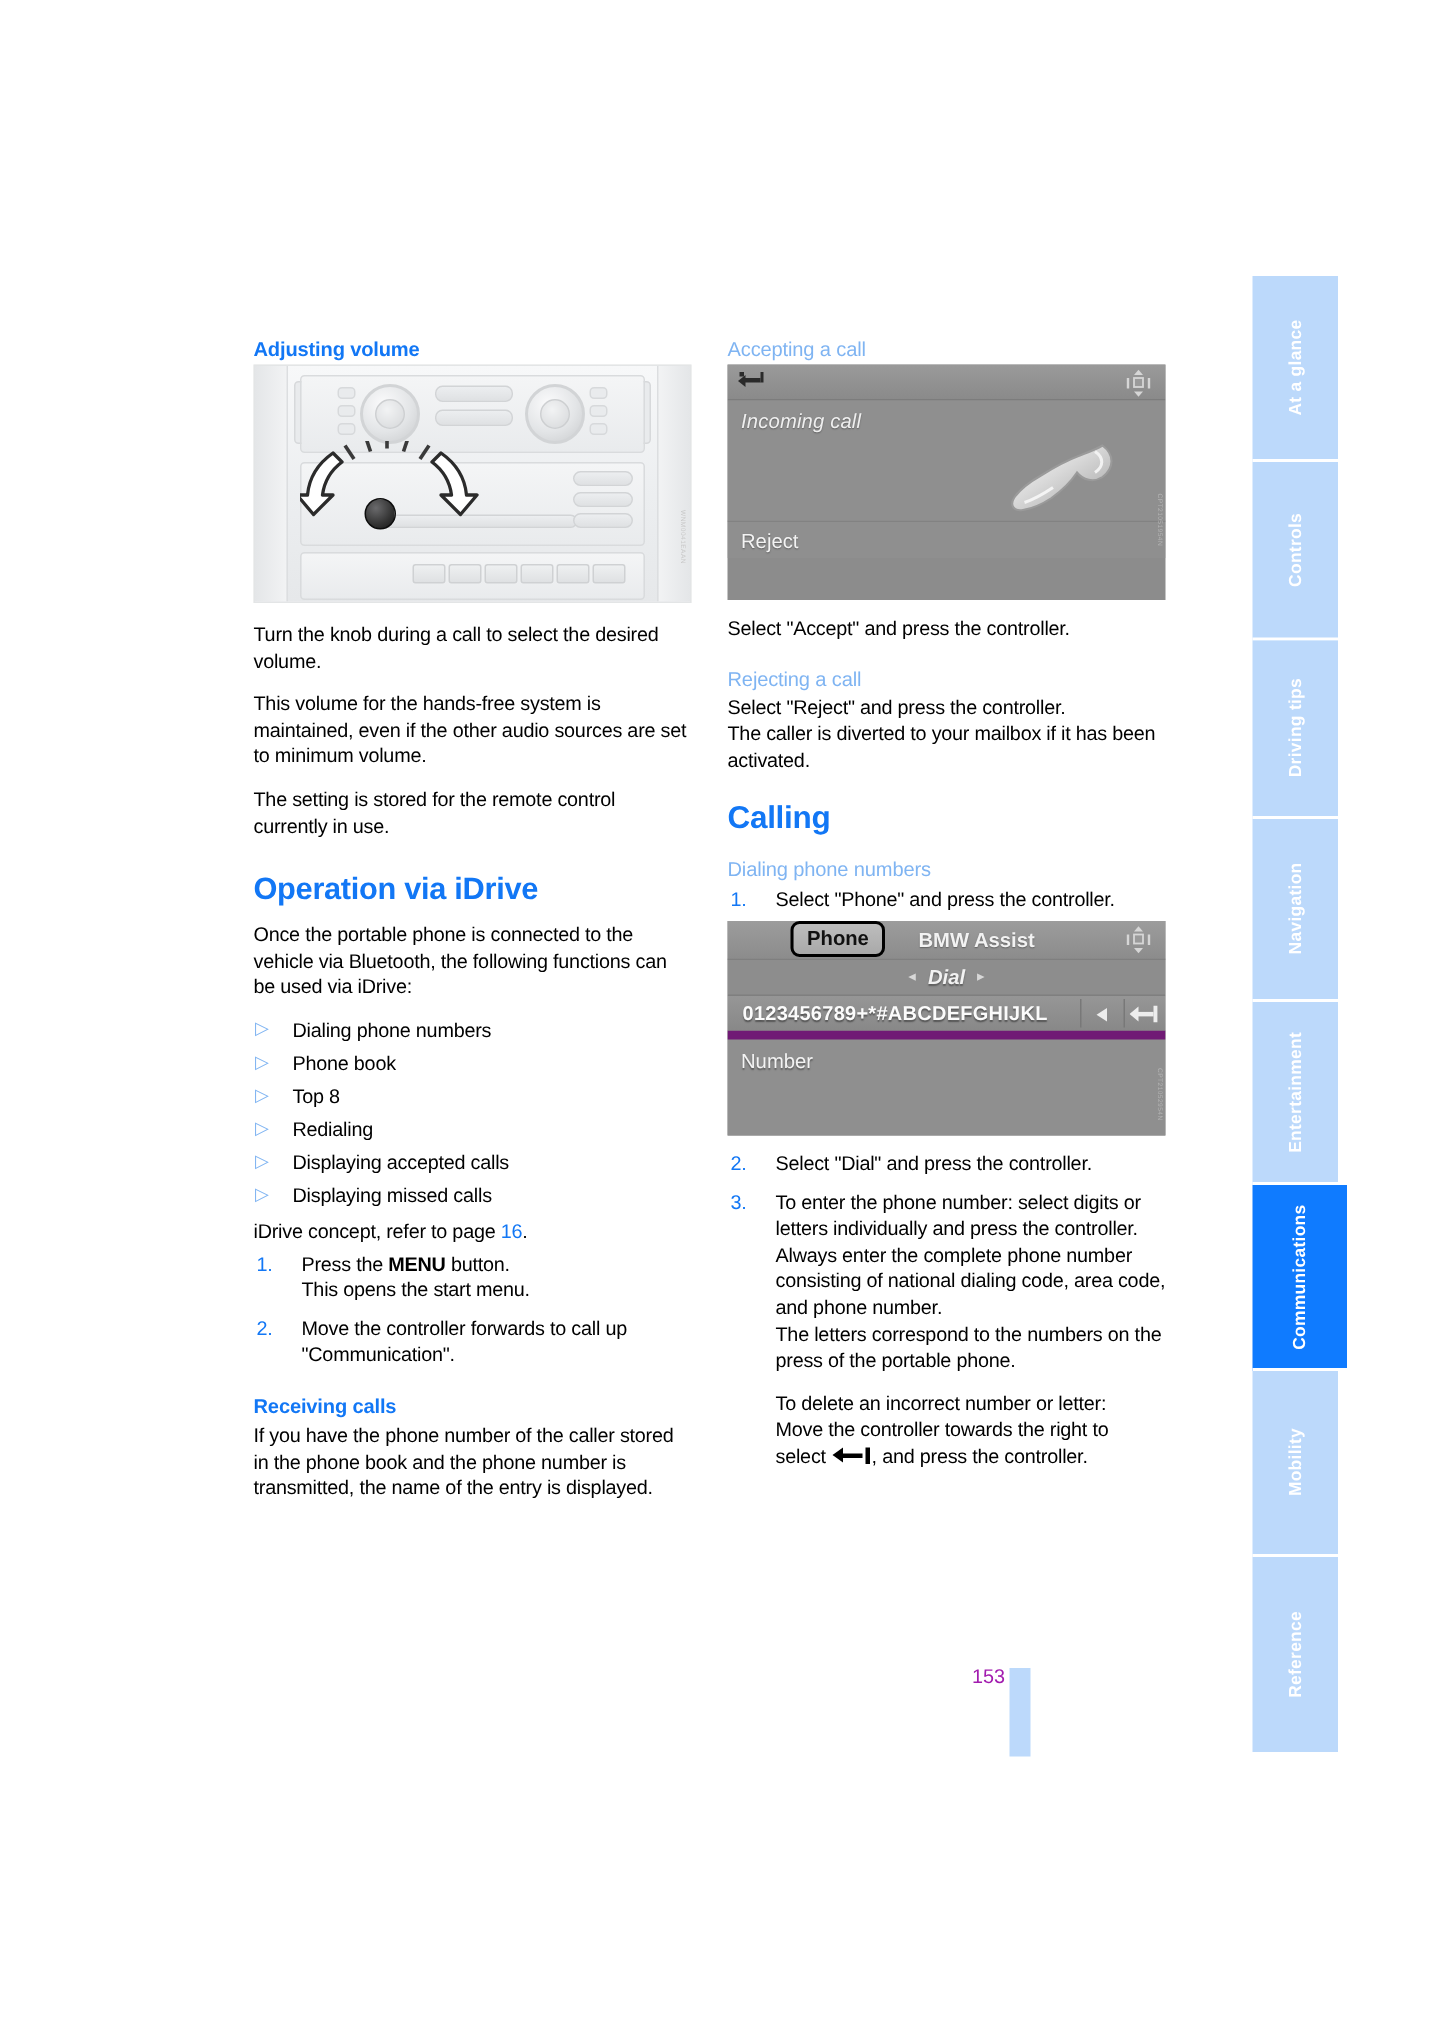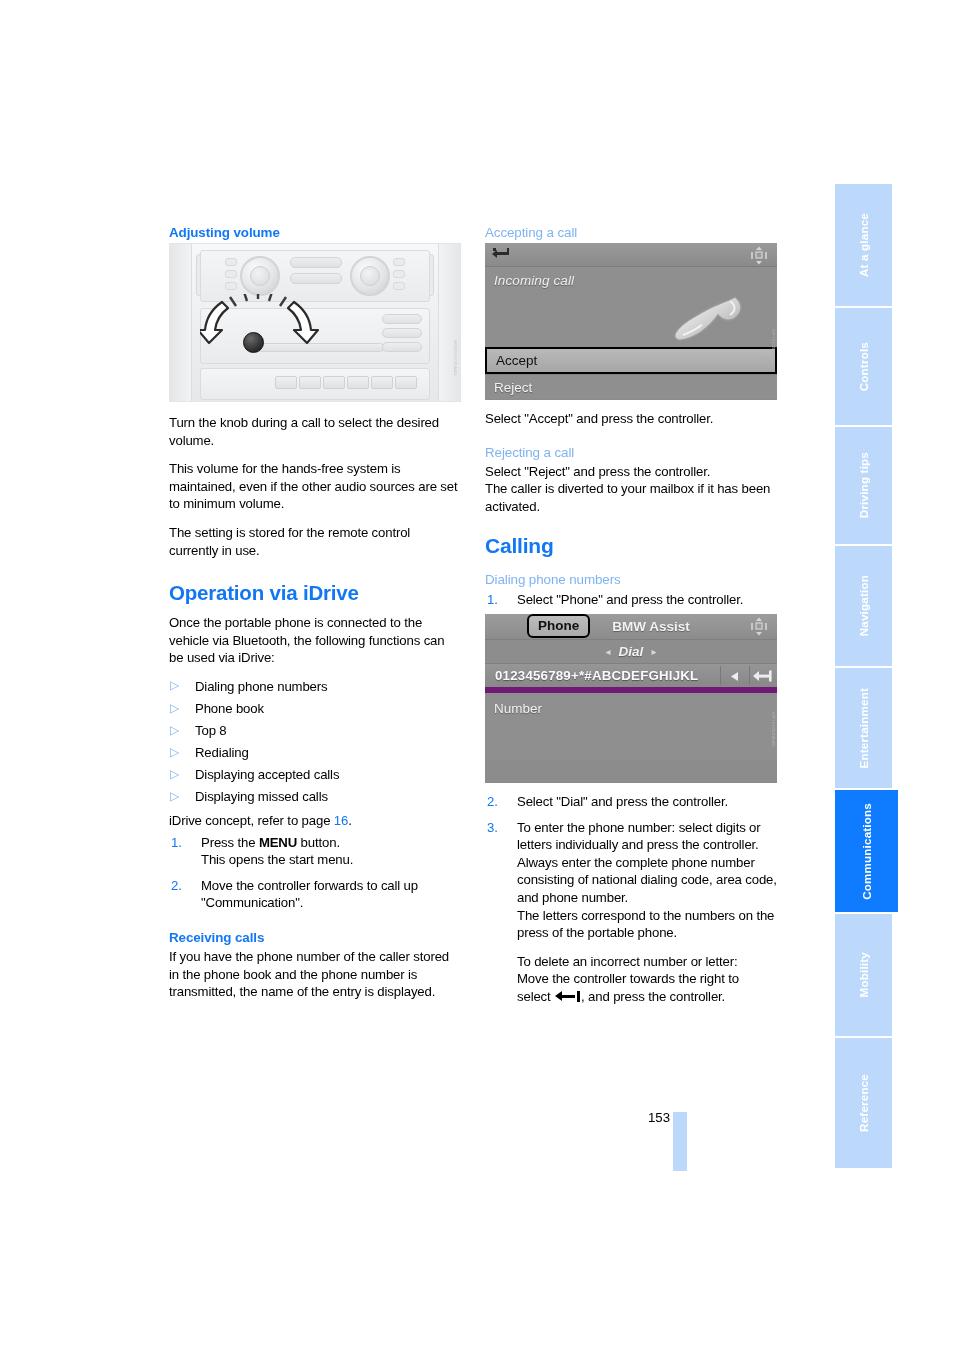--- a/index.html
+++ b/index.html
@@ -357,21 +357,21 @@
   }
 
   
   .pagenum {
     position: absolute;
     left: 640px;
     top: 1110px;
     width: 30px;
     text-align: right;
     font-size: 13.2px;
-    color: #000000;
+    color: #a21caf;
   }
   .pagebar {
     position: absolute;
     left: 673px;
     top: 1112px;
     width: 14px;
     height: 59px;
     background: #bcd9fb;
   }
 </style>
@@ -525,23 +525,20 @@
             </linearGradient>
           </defs>
           <path d="M62 6 C70 12 70 21 62 27 C56 31 49 29 45 24 C41 30 35 36 28 41
                    C22 45 15 48 9 49 C3 50 0 46 3 41 C7 35 14 30 21 26
                    C29 21 38 16 46 13 C51 11 57 9 62 6 Z" fill="url(#hs)" stroke="#9a9a9a" stroke-width="1.4"></path>
           <path d="M57 10 C63 14 63 20 57 24" fill="none" stroke="#f2f2f2" stroke-width="2"></path>
           <path d="M10 44 C16 42 23 38 29 34" fill="none" stroke="#f4f4f4" stroke-width="2"></path>
         </svg>
       </div>
 
-      <div class="idr-menu-item sel">
-        <span>Accept</span>
-      </div>
       <div class="idr-menu-item">
         <span>Reject</span>
       </div>
 
       <div class="refcode" style="right:1px;top:86px;color:#b3b3b3;">CPT21051954N</div>
     </div>
 
     <p class="body">Select "Accept" and press the controller.</p>
 
     <div class="h3">Rejecting a call</div>
@@ -554,21 +551,21 @@
 
     <div class="h3" style="margin-top:14px;">Dialing phone numbers</div>
 
     <ol class="num" style="margin-top:4px;margin-bottom:4px;">
       <li style="margin-bottom:2px;">
         <span class="num-mark">1.</span>
         <span>Select "Phone" and press the controller.</span>
       </li>
     </ol>
 
-    <div class="fig-idrive" style="height:169px;margin-top:5px;">
+    <div class="fig-idrive" style="height:143px;margin-top:5px;">
       <div class="idr2-tabs">
         <div class="idr2-tab sel" style="margin-left:42px;">
           <span>Phone</span>
         </div>
         <div class="idr2-tab" style="margin-left:22px;">
           <span>BMW Assist</span>
         </div>
         <svg class="idr-ctrl" style="top:3px;right:8px;" viewBox="0 0 20 19">
           <g fill="none" stroke="#d6d6d6" stroke-width="1.6">
             <path d="M3 6 L3 13"></path>

